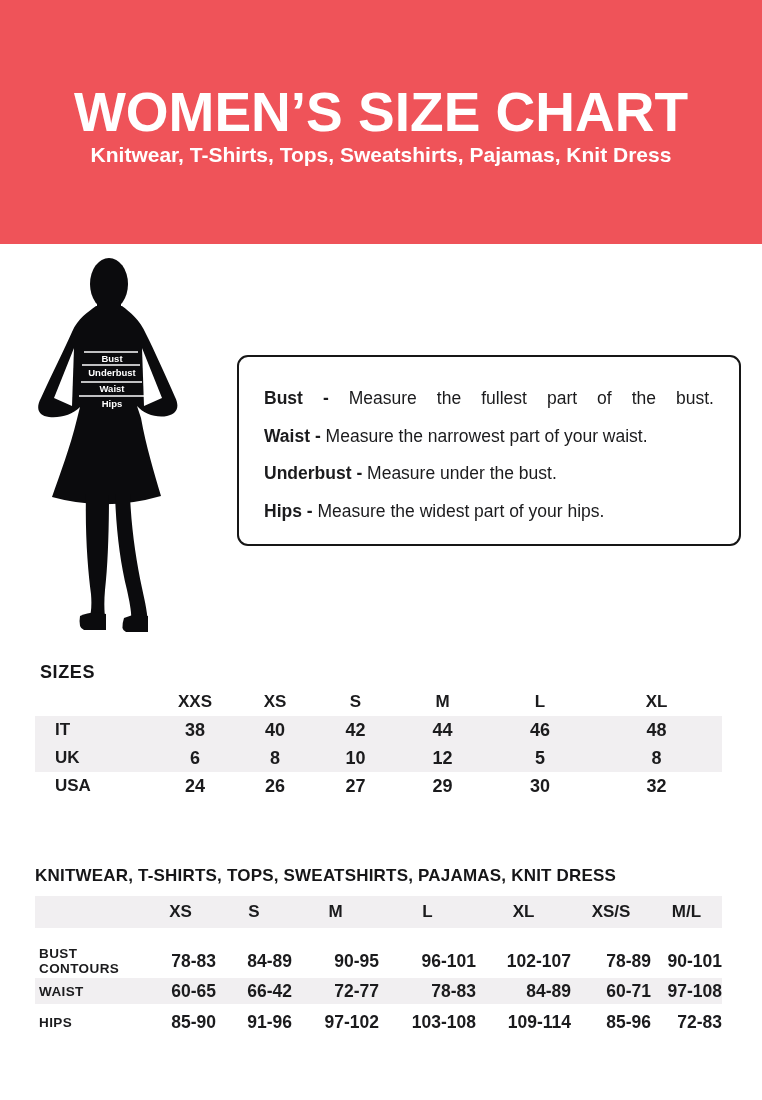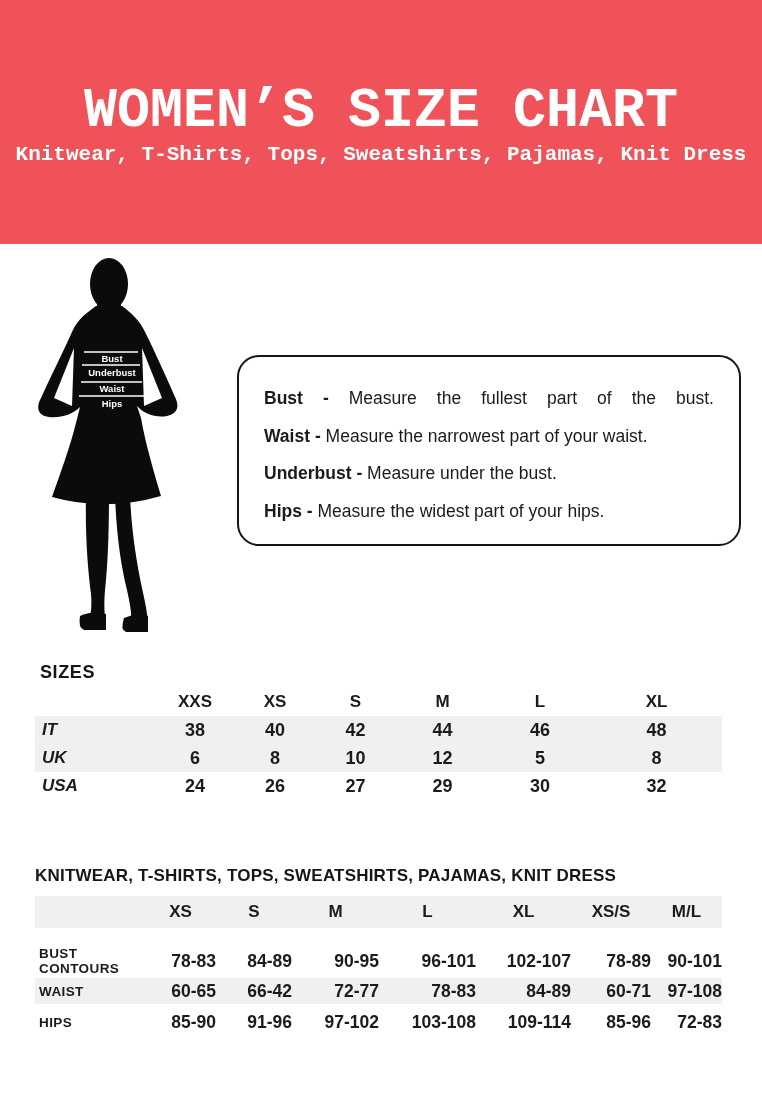--- a/index.html
+++ b/index.html
@@ -2,58 +2,58 @@
 <html><head>
 <meta charset="utf-8">
 <style>
   html,body{margin:0;padding:0;background:#ffffff;}
   #canvas{
     position:relative;width:762px;height:1100px;overflow:hidden;
     background:#ffffff;color:#1b1b1d;
     font-family:"Liberation Sans","DejaVu Sans",sans-serif;
   }
   
-  .hero{position:absolute;left:0;top:0;width:762px;height:244px;font-family:Liberation Mono, monospace;}
+  .hero{position:absolute;left:0;top:0;width:762px;height:244px;}
   .hero-title{
     position:absolute;left:0;top:80px;width:762px;text-align:center;
     font-size:55px;font-weight:800;letter-spacing:0px;color:#fff;white-space:nowrap;
   }
   .hero-sub{
     position:absolute;left:0;top:143px;width:762px;text-align:center;
     font-size:21px;font-weight:700;color:#fff;white-space:nowrap;
   }
   
   .figure{position:absolute;left:30px;top:256px;width:190px;height:380px;}
   .figure svg{display:block;}
   .figure .ink{fill:#0b0b0d;}
   .figure .gap{fill:#ffffff;}
   .figure .mline{stroke:#ffffff;stroke-width:1.3;}
   .figure text{fill:#ffffff;font-weight:700;font-size:9.5px;text-anchor:middle;}
   
   .guide{
     position:absolute;left:237px;top:355px;width:504px;height:191px;
-    border:2px solid #161616;border-radius:22px;box-sizing:border-box;
+    border:2px solid #161616;border-radius:11px;box-sizing:border-box;
     padding:23px 25px 0 25px;
   }
   .guide-line{font-size:17.5px;line-height:37.5px;white-space:nowrap;}
   .guide-line.justified{white-space:normal;text-align:justify;text-align-last:justify;}
   .guide-term{font-weight:700;}
   .guide-def{font-weight:400;}
   
   .tbl-title{position:absolute;font-weight:700;color:#161618;}
   #sizes-title{left:40px;top:662px;font-size:18px;letter-spacing:.6px;}
   #garment-title{left:35px;top:866px;font-size:17px;letter-spacing:.2px;}
   table{border-collapse:collapse;table-layout:fixed;}
   #sizes-table{position:absolute;left:35px;top:688px;width:687px;}
   #garment-table{position:absolute;left:35px;top:896px;width:687px;}
   td,th{padding:0;margin:0;text-align:center;vertical-align:middle;}
   tr.stripe td,tr.stripe th{background:#f1eff1;}
   #sizes-table tr{height:28px;}
   #sizes-table th.colhead{font-size:17px;font-weight:700;}
-  #sizes-table td.rowlabel{text-align:left;padding-left:7px;font-size:17px;font-weight:700;font-style:italic;}
+  #sizes-table td.rowlabel{text-align:left;padding-left:20px;font-size:17px;font-weight:700;}
   #sizes-table td.val{font-size:18px;font-weight:700;}
   #garment-table tr.head{height:32px;}
   #garment-table tr.gaprow{height:16px;}
   #garment-table tr.r-bust{height:34px;margin-left:12px;}
   #garment-table tr.r-waist{height:26px;}
   #garment-table tr.r-hips{height:37px;}
   #garment-table th.colhead{font-size:17px;font-weight:700;}
   #garment-table td.rowlabel{text-align:left;padding-left:4px;font-size:13.5px;font-weight:700;letter-spacing:.4px;}
   #garment-table td.val{font-size:17.5px;font-weight:700;text-align:right;}
 </style>

